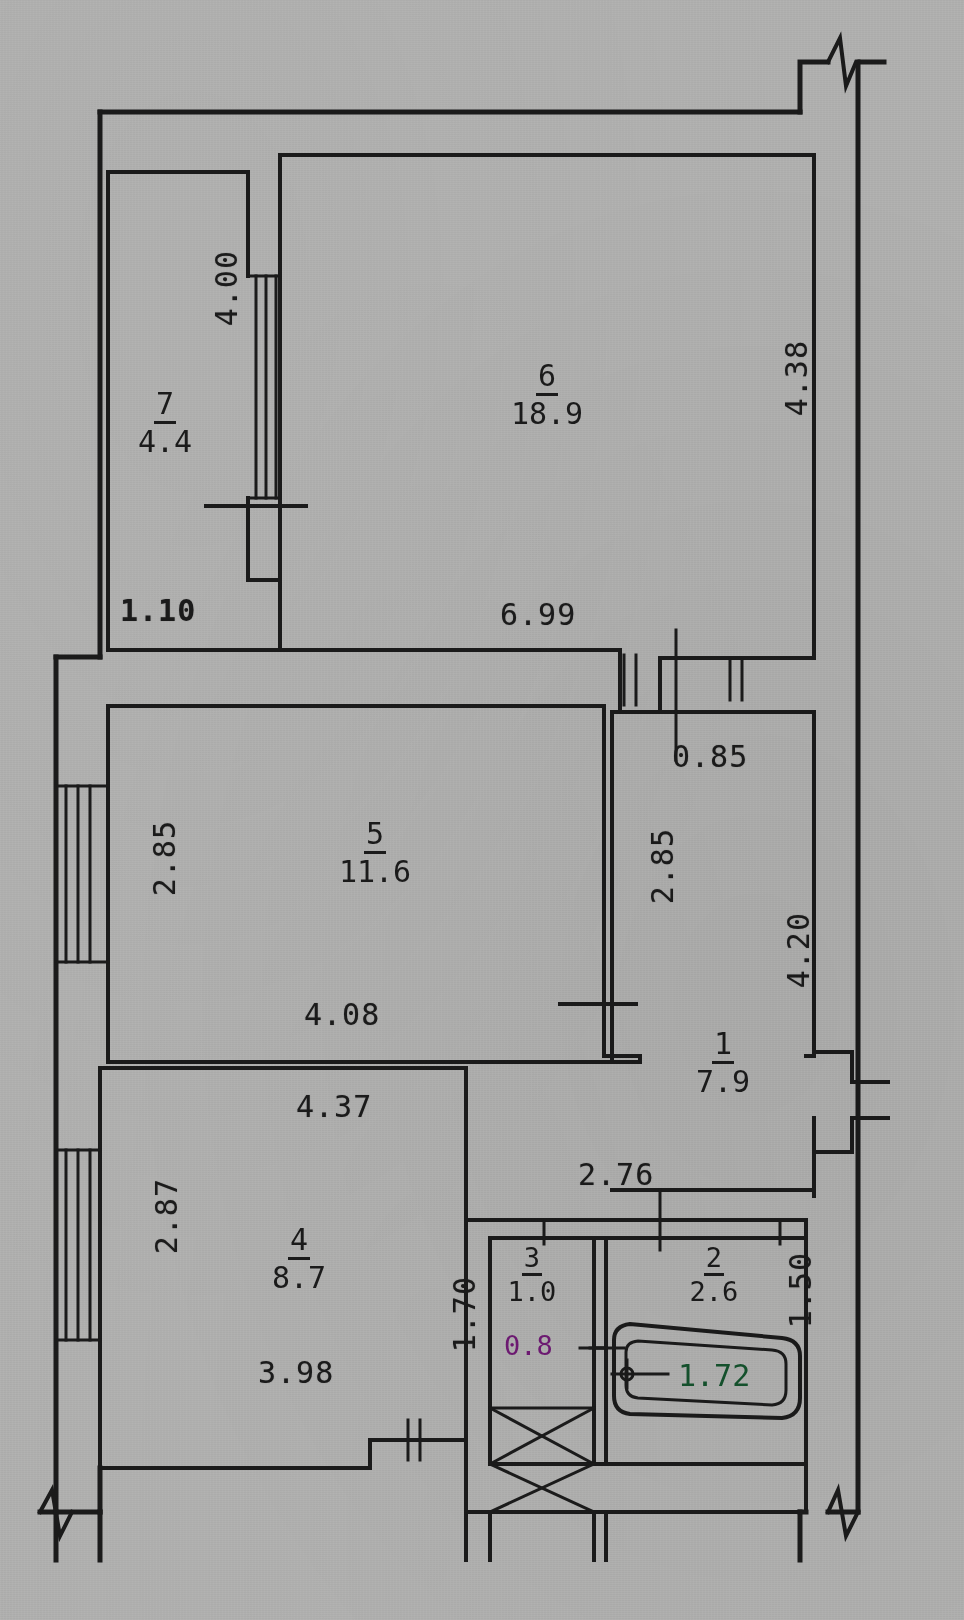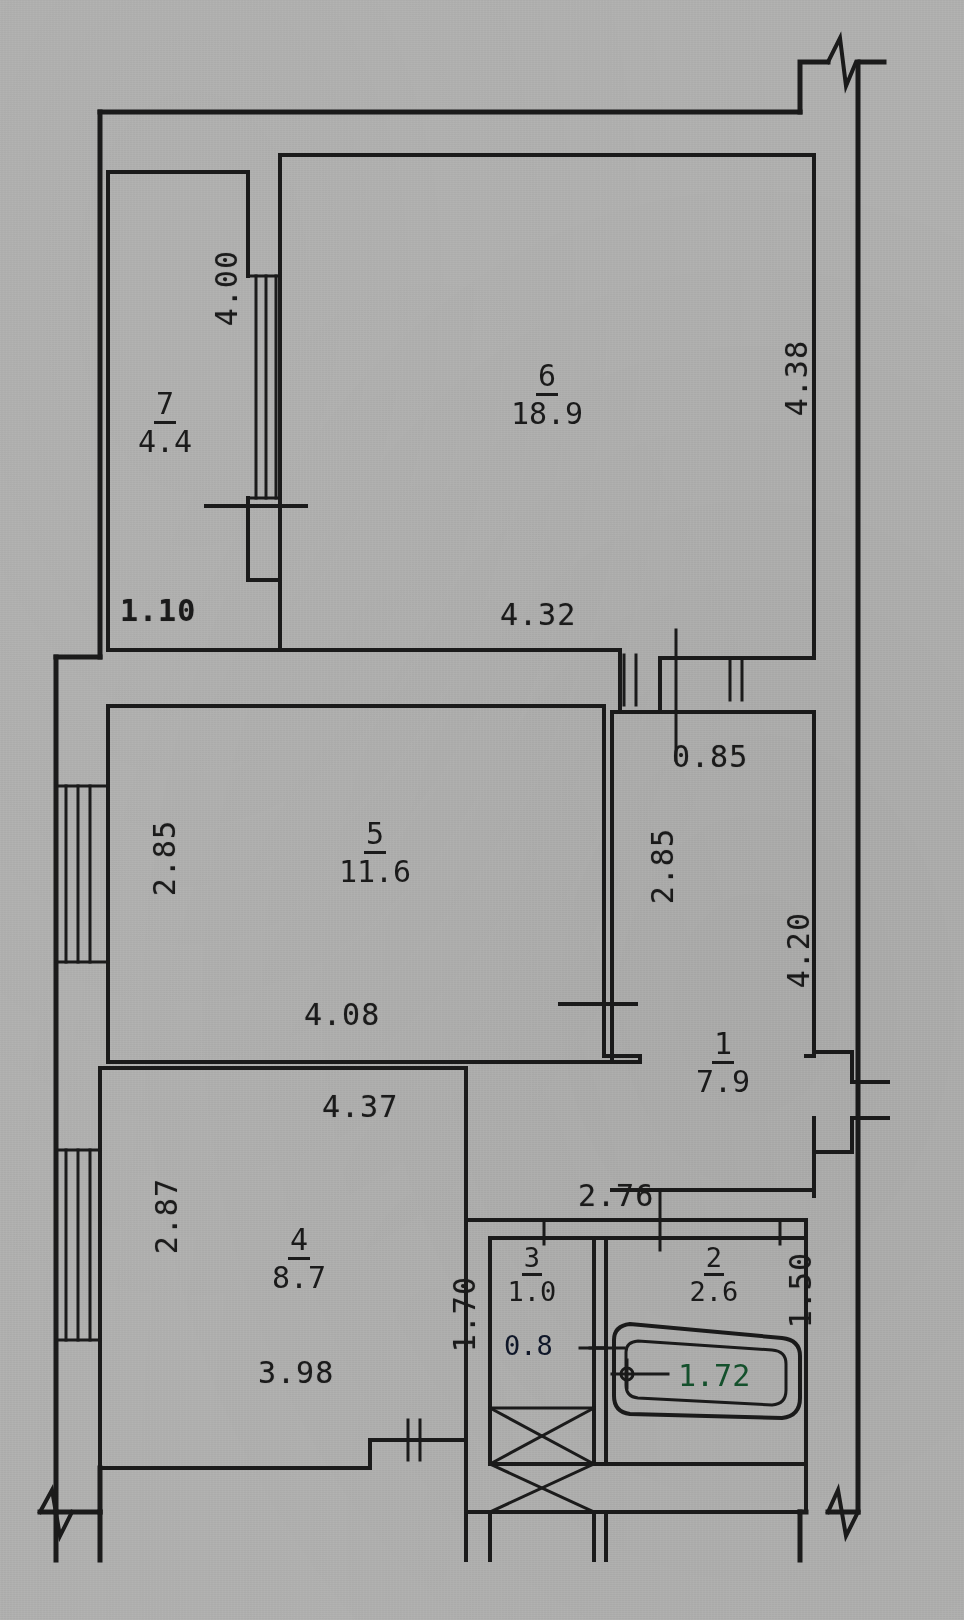--- a/index.html
+++ b/index.html
@@ -63,21 +63,21 @@
     margin: 0 auto;
     width: max-content;
   }
   .roomnum .area {
     display: block;
     font-size: 30px;
     padding-top: 2px;
     letter-spacing: 0px;
   }
   .roomnum.small .num, .roomnum.small .area { font-size: 27px; }
-  .sub-area { position: absolute; font-size: 27px; color:#0f172a;
+  .sub-area { position: absolute; font-size: 27px; color:#701a75;
     font-family:"DejaVu Sans Mono", monospace; }
   .tub-label { position: absolute; font-size: 30px; color:#14532d;
     font-family:"DejaVu Sans Mono", monospace; }
 
   
   #watermark {
     position: absolute;
     left: 352px; top: 995px;
     width: 250px; height: 80px;
     pointer-events: none;
@@ -337,21 +337,21 @@
 
   <div class="lbl dim" style="left:120px; top:596px;font-weight:bold;">1.10</div>
 
   <div class="roomnum" style="left:492px; top:360px; width:110px;">
     <span class="num">6</span>
     <span class="area">18.9</span>
   </div>
 
   <div class="lbl dim dim-v" style="left:782px; top:340px; transform: rotate(-90deg) translate(-100%,0);">4.38</div>
 
-  <div class="lbl dim" style="left:500px; top:600px;">4.32</div>
+  <div class="lbl dim" style="left:500px; top:600px;">6.99</div>
 
   <div class="lbl dim" style="left:672px; top:742px;">0.85</div>
 
   <div class="lbl dim dim-v" style="left:150px; top:820px; transform: rotate(-90deg) translate(-100%,0);">2.85</div>
 
   <div class="roomnum" style="left:320px; top:818px; width:110px;">
     <span class="num">5</span>
     <span class="area">11.6</span>
   </div>
 
@@ -360,34 +360,34 @@
 
   <div class="lbl dim dim-v" style="left:648px; top:828px; transform: rotate(-90deg) translate(-100%,0);">2.85</div>
 
   <div class="lbl dim dim-v" style="left:784px; top:912px; transform: rotate(-90deg) translate(-100%,0);">4.20</div>
 
   <div class="roomnum" style="left:678px; top:1028px; width:90px;">
     <span class="num">1</span>
     <span class="area">7.9</span>
   </div>
 
-  <div class="lbl dim" style="left:322px; top:1092px;text-align:center;">4.37</div>
+  <div class="lbl dim" style="left:296px; top:1092px;text-align:center;">4.37</div>
 
   <div class="lbl dim dim-v" style="left:152px; top:1178px; transform: rotate(-90deg) translate(-100%,0);">2.87</div>
 
   <div class="roomnum" style="left:254px; top:1224px; width:90px;">
     <span class="num">4</span>
     <span class="area">8.7</span>
   </div>
 
   <div class="lbl dim" style="left:258px; top:1358px;">3.98</div>
 
   <div class="lbl dim dim-v" style="left:450px; top:1276px; transform: rotate(-90deg) translate(-100%,0);">1.70</div>
 
-  <div class="lbl dim" style="left:578px; top:1160px;margin-top:21px;">2.76</div>
+  <div class="lbl dim" style="left:578px; top:1160px;">2.76</div>
 
   <div class="roomnum small" style="left:494px; top:1244px; width:76px;">
     <span class="num">3</span>
     <span class="area">1.0</span>
   </div>
   <div class="sub-area" style="left:504px; top:1330px;">0.8</div>
 
   <div class="roomnum small" style="left:676px; top:1244px; width:76px;">
     <span class="num">2</span>
     <span class="area">2.6</span>

